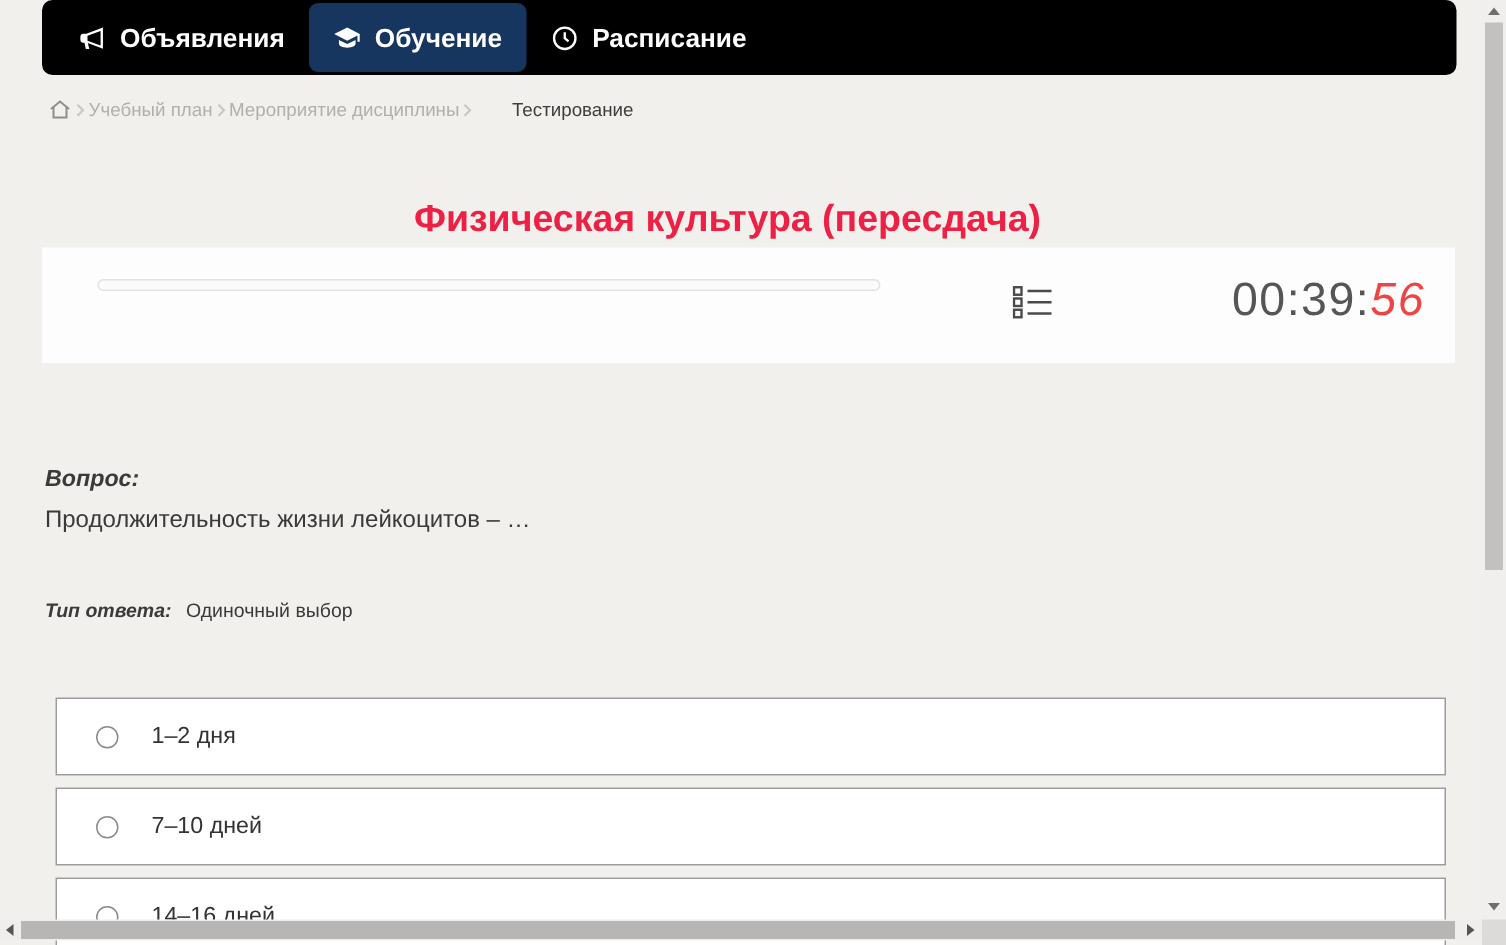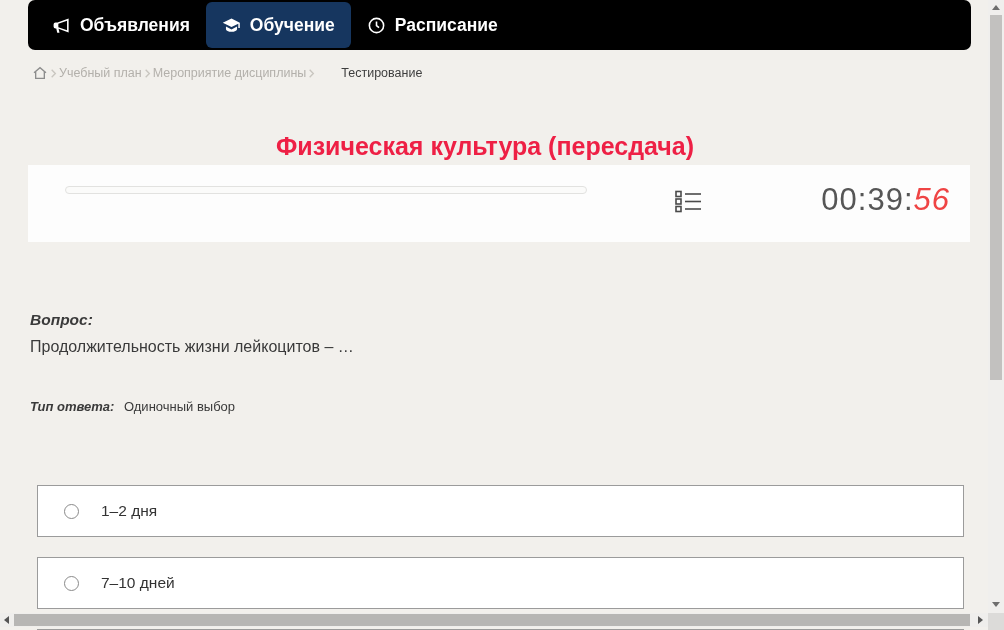--- a/index.html
+++ b/index.html
@@ -78,21 +78,21 @@
   .q-label { font-weight:bold; font-style:italic; font-size:15.5px; }
   .q-text { font-size:16px; margin-top:9px; }
   .q-type { margin-top:43px; font-size:13px; }
   .q-type .t-label { font-weight:bold; font-style:italic; }
   .q-type .t-value { margin-left:6px; }
 
   
   .options { position:absolute; left:37px; top:465px; width:927px; }
   .option {
     height:52px; border:1px solid #9b9b9b; background:#fff;
-    display:flex; align-items:center; margin-bottom:8px; cursor:pointer;margin-top:20px;
+    display:flex; align-items:center; margin-bottom:8px; cursor:pointer;
   }
   .radio {
     width:15px; height:15px; border:1px solid #8a8a8a; border-radius:50%;
     margin-left:26px; background:#fff; flex:none;
   }
   .option-label { margin-left:22px; font-size:15.5px; color:#333; }
 
   
   .vscroll { position:absolute; right:0; top:0; width:16px; height:613px; background:#f0efed; z-index:10; }
   .vthumb  { position:absolute; left:2px; width:12px; top:15px; height:365px; background:#c2c1bf; cursor:pointer; }

